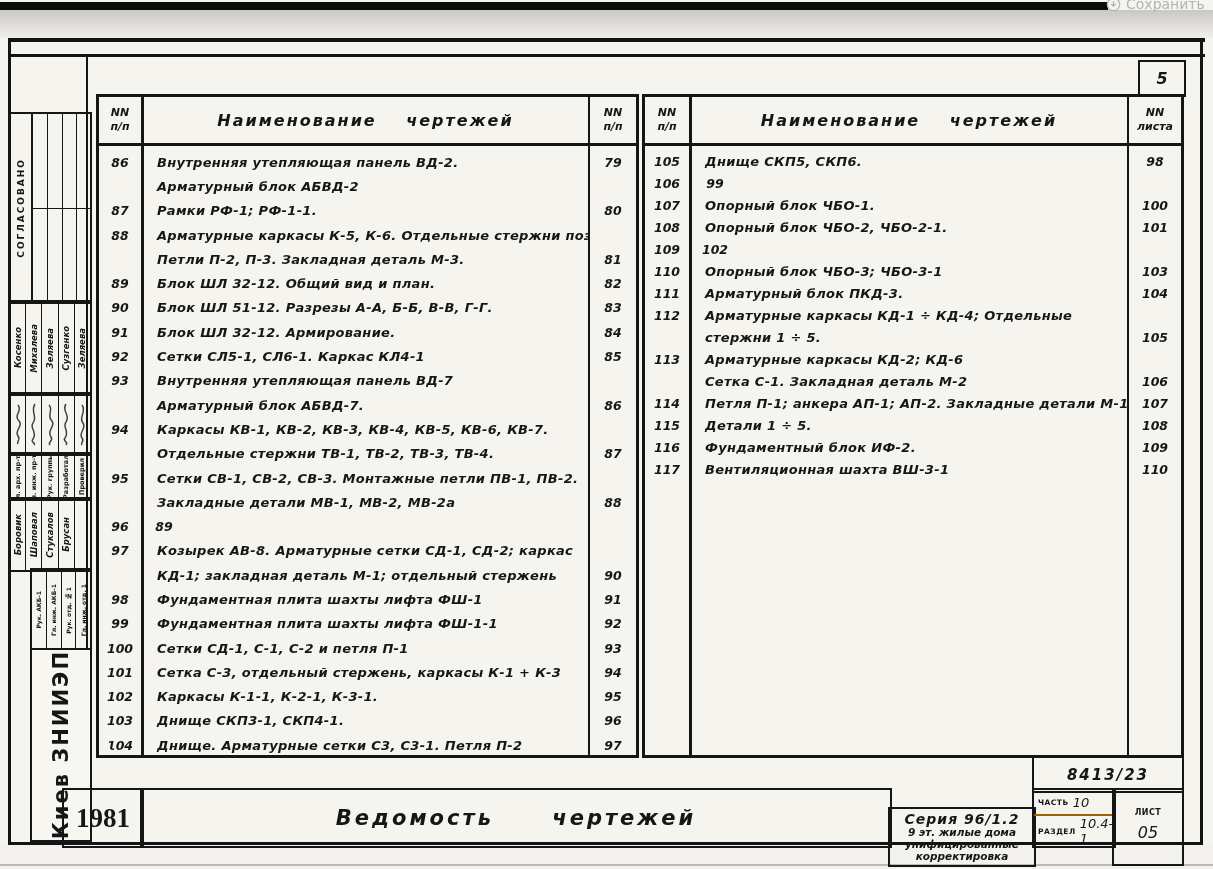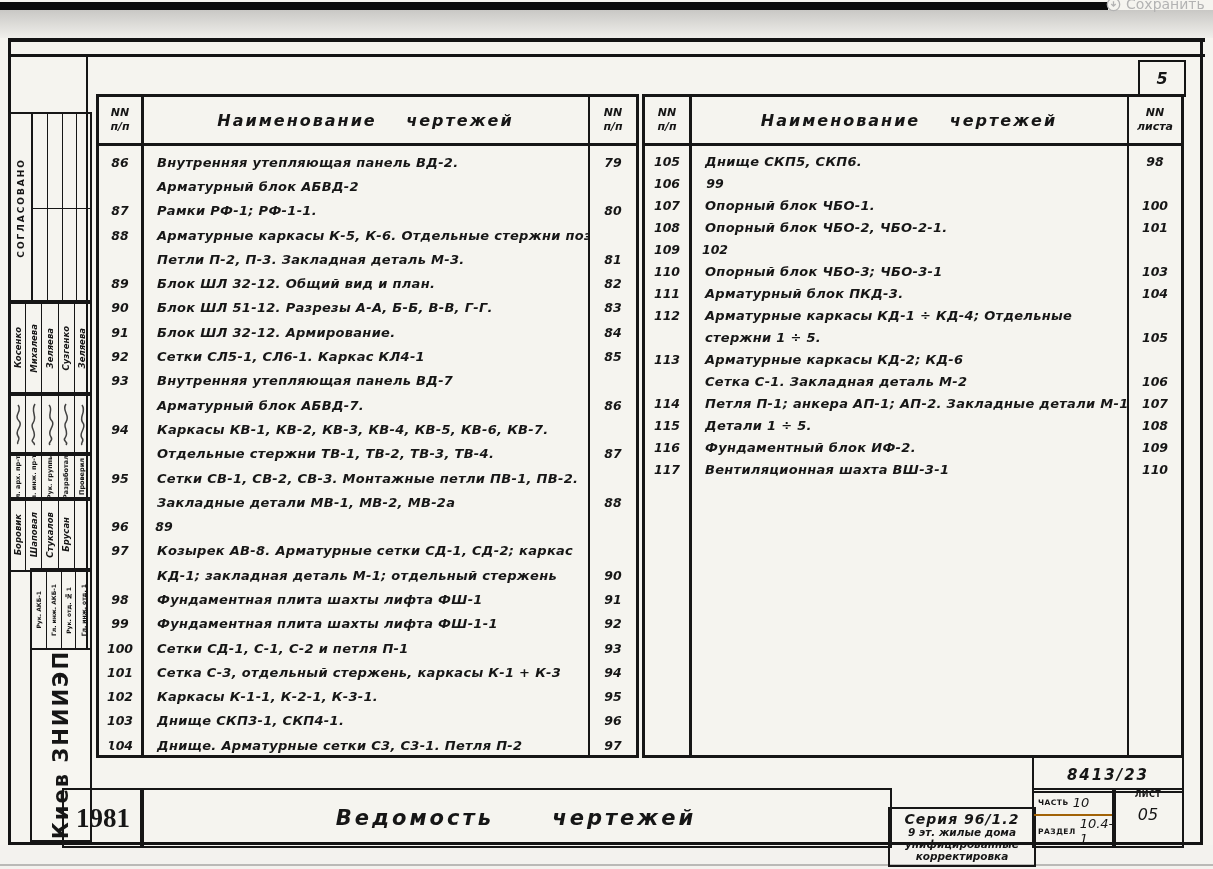--- a/index.html
+++ b/index.html
@@ -86,21 +86,21 @@
              font-style:italic;font-weight:600;font-size:21px;letter-spacing:3px;word-spacing:48px;}
   .series-box{left:888px;top:788px;width:144px;height:56px;flex-direction:column;
               font-style:italic;font-weight:bold;line-height:1.12;margin-top:19px;}
   .series-box .s1{font-size:14px;letter-spacing:1px;}
   .series-box .s2{font-size:10.5px;}
   .part-box{left:1032px;top:788px;width:80px;height:56px;flex-direction:column;padding:0;align-items:stretch;}
   .part-row{flex:1;display:flex;align-items:center;padding:0 4px;gap:4px;}
   .part-row + .part-row{border-top:2px solid #a16207;}
   .blabel{font-size:7.5px;font-weight:bold;letter-spacing:.5px;}
   .bvalue{font-style:italic;font-weight:normal;font-size:13px;flex:1;}
-  .sheet-box{left:1112px;top:788px;width:68px;height:56px;flex-direction:column;justify-content:flex-start;padding-top:0;}
+  .sheet-box{left:1112px;top:788px;width:68px;height:56px;flex-direction:column;justify-content:flex-start;padding-top:18px;}
   .sheet-box .blabel{font-size:8px;}
   .sheet-box .bvalue{font-size:16px;margin-top:6px;flex:0;}
   .sig{opacity:.85;}
 </style>
 </head>
 <body>
 
 <div id="page">
 
   <div class="abs top-bar"></div>

